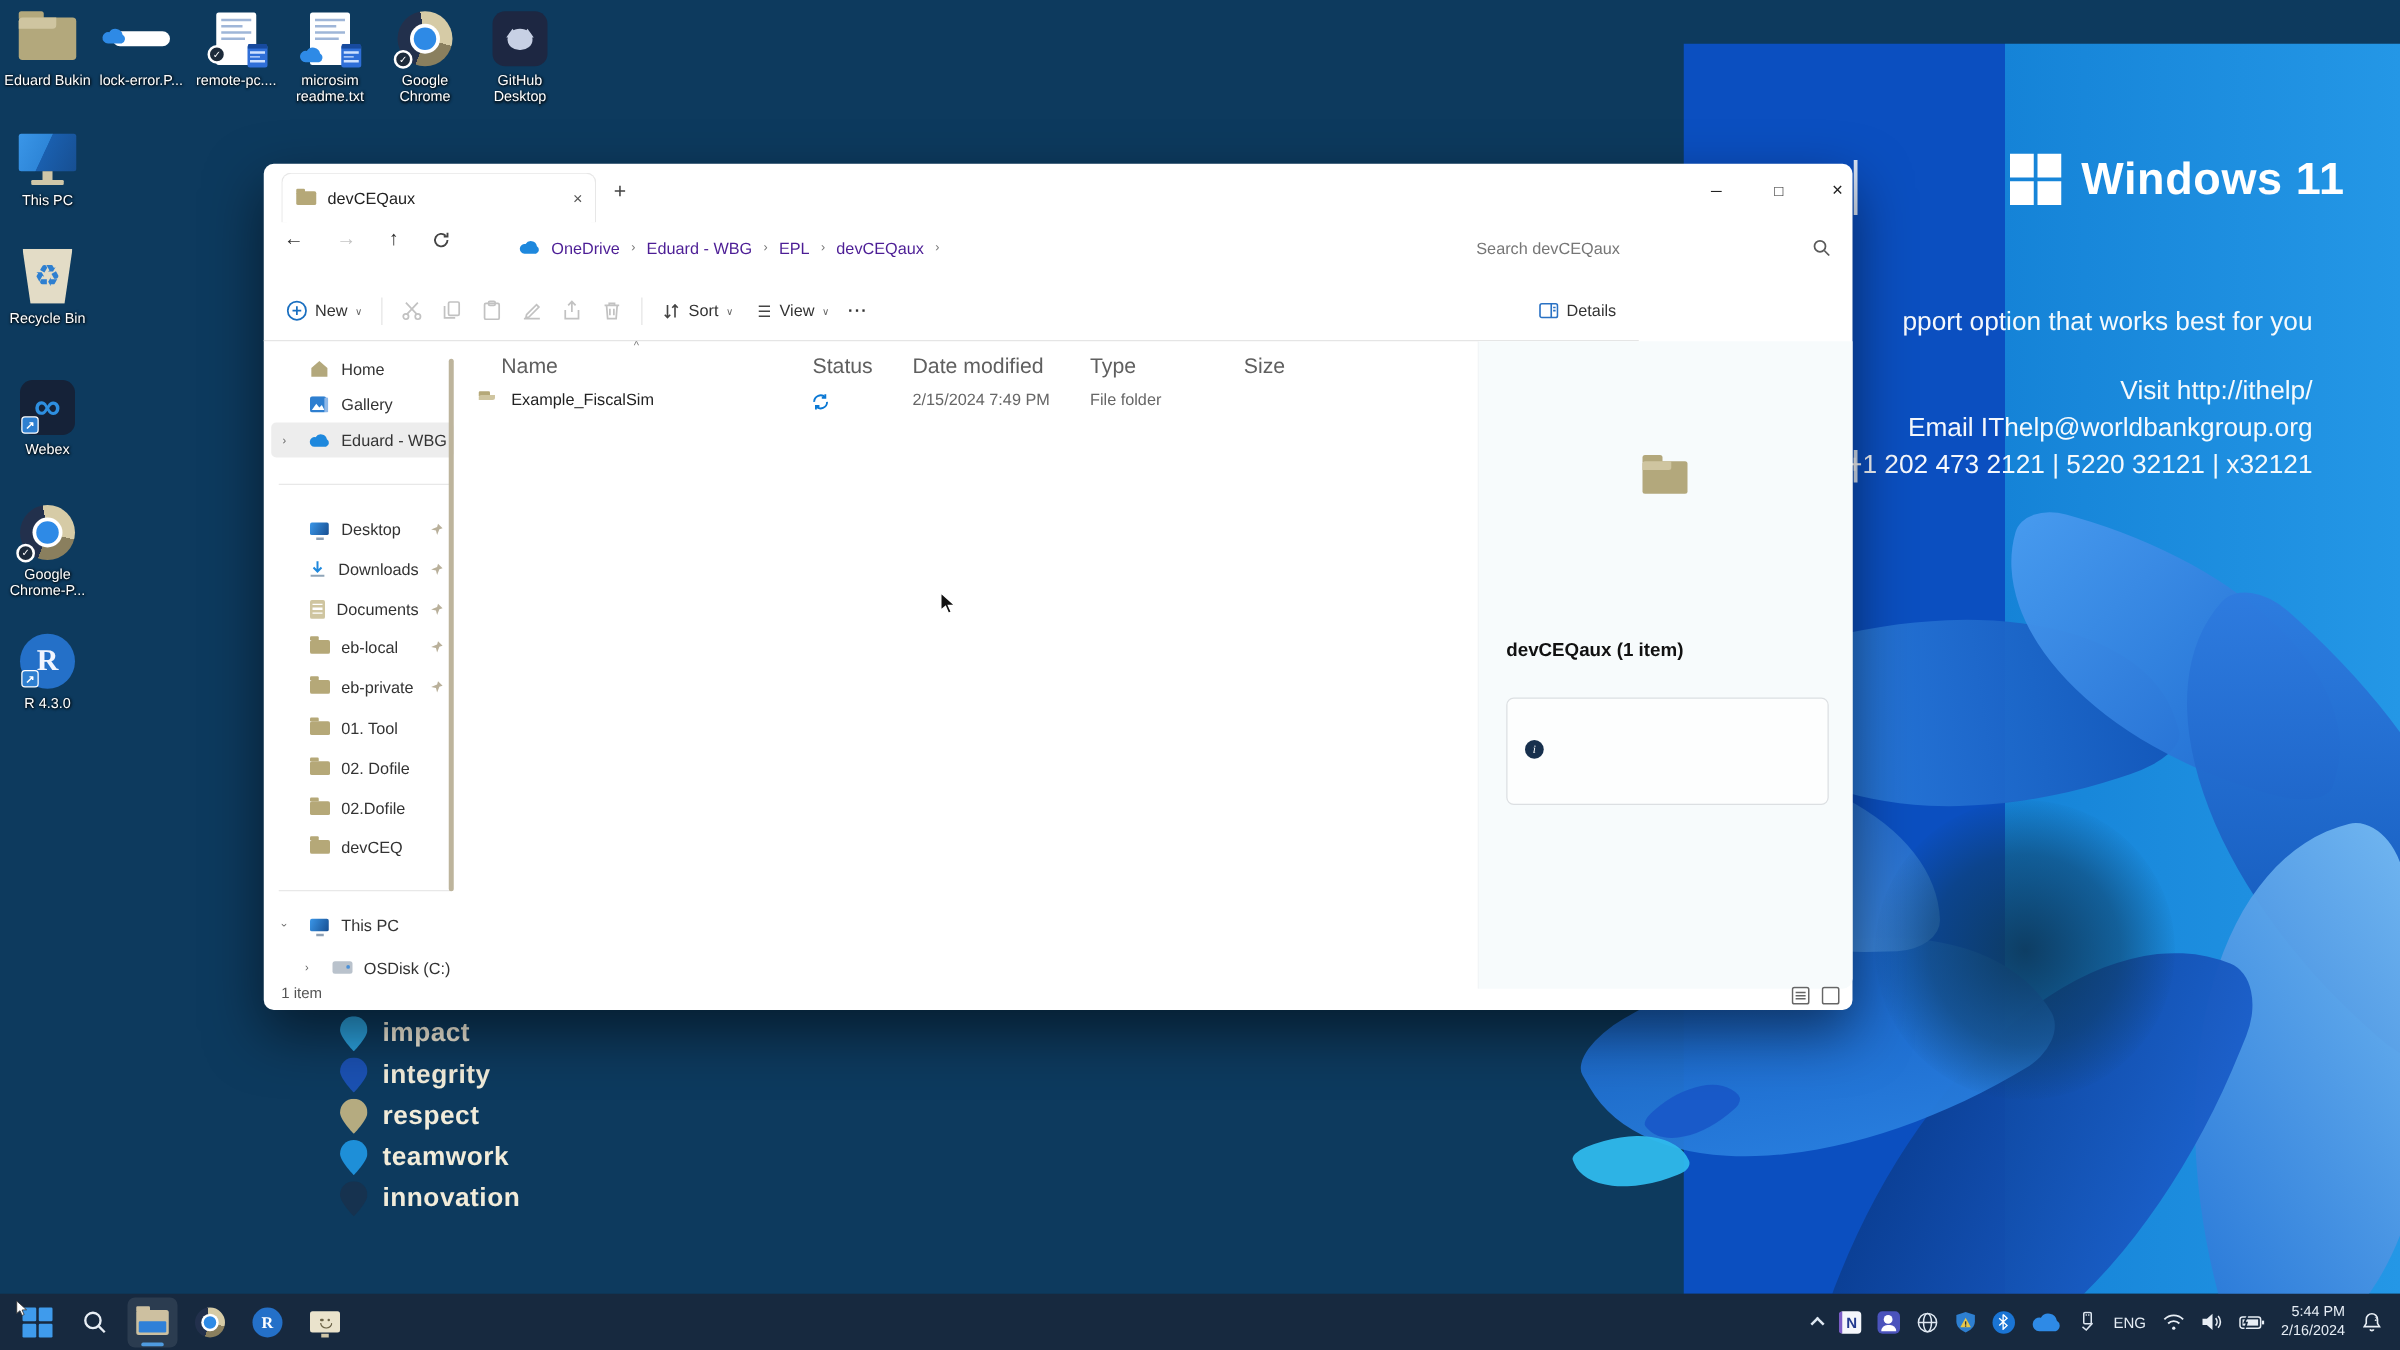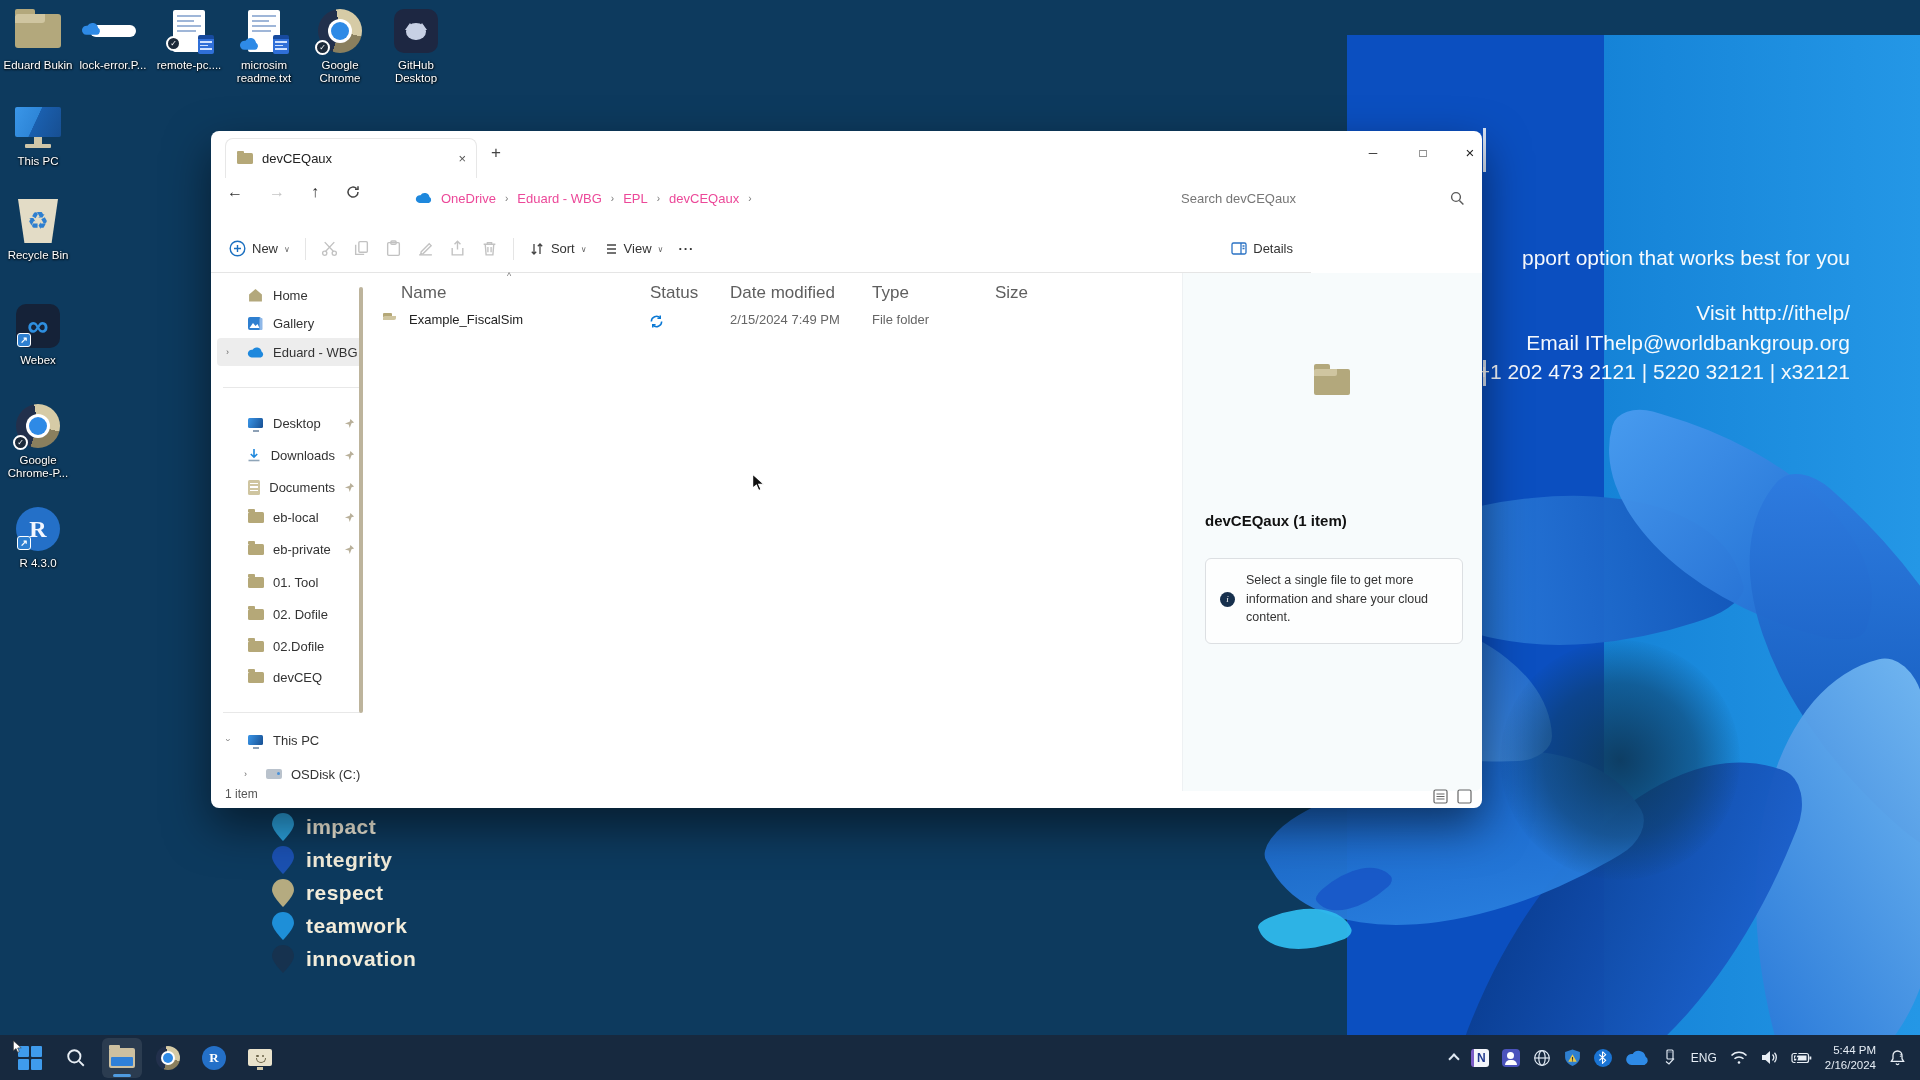--- a/index.html
+++ b/index.html
@@ -59,21 +59,21 @@
 
 
 .win{position:absolute;left:211px;top:131px;width:1271px;height:677px;background:#fff;border-radius:8px;box-shadow:0 18px 45px rgba(0,0,0,.5);font-size:13px;color:#333}
 .tab{position:absolute;left:14px;top:7px;width:252px;height:40px;border:1px solid #e7e7e7;border-bottom:none;border-radius:8px 8px 0 0;display:flex;align-items:center;padding:0 10px;gap:9px}
 .tab-title{flex:1;color:#222}
 .tab-close{font-size:13px;color:#555}
 .newtab{position:absolute;left:280px;top:12px;font-size:17px;color:#444}
 .cap{position:absolute;top:8px;width:32px;height:27px;display:flex;align-items:center;justify-content:center;font-size:12px;color:#222}
 .navbtns{position:absolute;left:16px;top:52px;display:flex;gap:26px;align-items:center;font-size:16px}
 .crumbs{position:absolute;left:204px;top:52px;height:30px;display:flex;align-items:center;gap:9px}
-.crumb{color:#ec4899}
+.crumb{color:#4c1d95}
 .csep{color:#777;font-size:10px;padding-top:1px}
 .searchbox{position:absolute;left:958px;top:52px;width:308px;height:30px;display:flex;align-items:center;padding:0 12px;gap:8px}
 .searchtxt{color:#767676;flex:1}
 .toolbar{position:absolute;left:0;top:94px;width:1100px;height:48px;border-bottom:1px solid #e5e5e5;display:flex;align-items:center;padding:0 18px;gap:15px}
 .tbtn{display:flex;align-items:center;gap:6px;color:#333}
 .gico{color:#c2c2c2;display:flex}
 .tsep{width:1px;height:22px;background:#e5e5e5}
 .ddn{font-size:8px;color:#666;padding-top:2px}
 .details-btn{margin-left:auto;display:flex;align-items:center;gap:6px}
 .hdr{position:absolute;font-size:17px;color:#5f5f5f}
@@ -159,20 +159,29 @@
     <div class="petal" style="left:1280px;top:740px;width:350px;height:195px;transform:rotate(150deg);background:linear-gradient(200deg,#2f8ae8,#1258bc)"></div>
     <div class="petal" style="left:1250px;top:600px;width:300px;height:165px;transform:rotate(178deg);background:linear-gradient(220deg,#5aa8ee,#1a60c4)"></div>
     <div class="petal" style="left:1262px;top:905px;width:86px;height:48px;transform:rotate(158deg);background:#2fb9ec"></div>
     <div class="petal" style="left:1318px;top:868px;width:72px;height:42px;transform:rotate(138deg);background:#1958c8"></div>
     <div class="petal" style="left:1500px;top:640px;width:240px;height:240px;border-radius:50%;background:radial-gradient(circle,#0d3a5e 0%,rgba(13,58,94,.55) 45%,rgba(13,58,94,0) 72%)"></div>
   </div>
 
   <div class="wp-wline" style="top:128px;height:44px"></div>
   <div class="wp-wline" style="top:360px;height:26px"></div>
 
+  <div class="wp-brandrow">
+    <div class="winlogo">
+        <span></span>
+        <span></span>
+        <span></span>
+        <span></span>
+      </div>
+    <div class="wp-brand">Windows 11</div>
+  </div>
   <div class="wp-line wp-sub" style="top:246px">pport option that works best for you</div>
   <div class="wp-line wp-sub" style="top:301px">Visit http://ithelp/</div>
   <div class="wp-line wp-sub" style="top:331px">Email  IThelp@worldbankgroup.org</div>
   <div class="wp-line wp-sub" style="top:360px">| +1 202 473 2121 | 5220 32121 | x32121</div>
 
   <div class="values">
     <div class="vrow">
       <span class="vdrop" style="color: rgb(43, 161, 221);">
           <svg width="22" height="28" viewBox="0 0 18 23">
             <path fill="currentColor" d="M9,0 C14,0 18,4 18,9 C18,14 9,23 9,23 C9,23 0,14 0,9 C0,4 4,0 9,0 Z"></path>
@@ -607,21 +616,20 @@
         </span>
       <span>OSDisk (C:)</span>
     </div>
     <div class="sb-scroll"></div>
 
     <div class="panel"></div>
     <div class="panel-folder"></div>
     <div class="panel-h">devCEQaux (1 item)</div>
     <div class="pcard">
       <span class="pinfo">i</span>
-      <span class="pmsg">Select a single file to get more information and share your cloud content.</span>
     </div>
 
     <div class="statusbar">1 item</div>
     <div class="vtoggles">
       <span><svg width="15" height="15" viewBox="0 0 15 15" fill="none" stroke="#666" stroke-width="1.2">
             <rect x="1" y="1" width="13" height="13" rx="1.5"></rect>
             <path d="M3.5,5 h8 M3.5,7.5 h8 M3.5,10 h8"></path>
           </svg></span>
       <span><svg width="15" height="15" viewBox="0 0 15 15" fill="none" stroke="#666" stroke-width="1.2">
             <rect x="1" y="1" width="13" height="13" rx="1.5"></rect>

